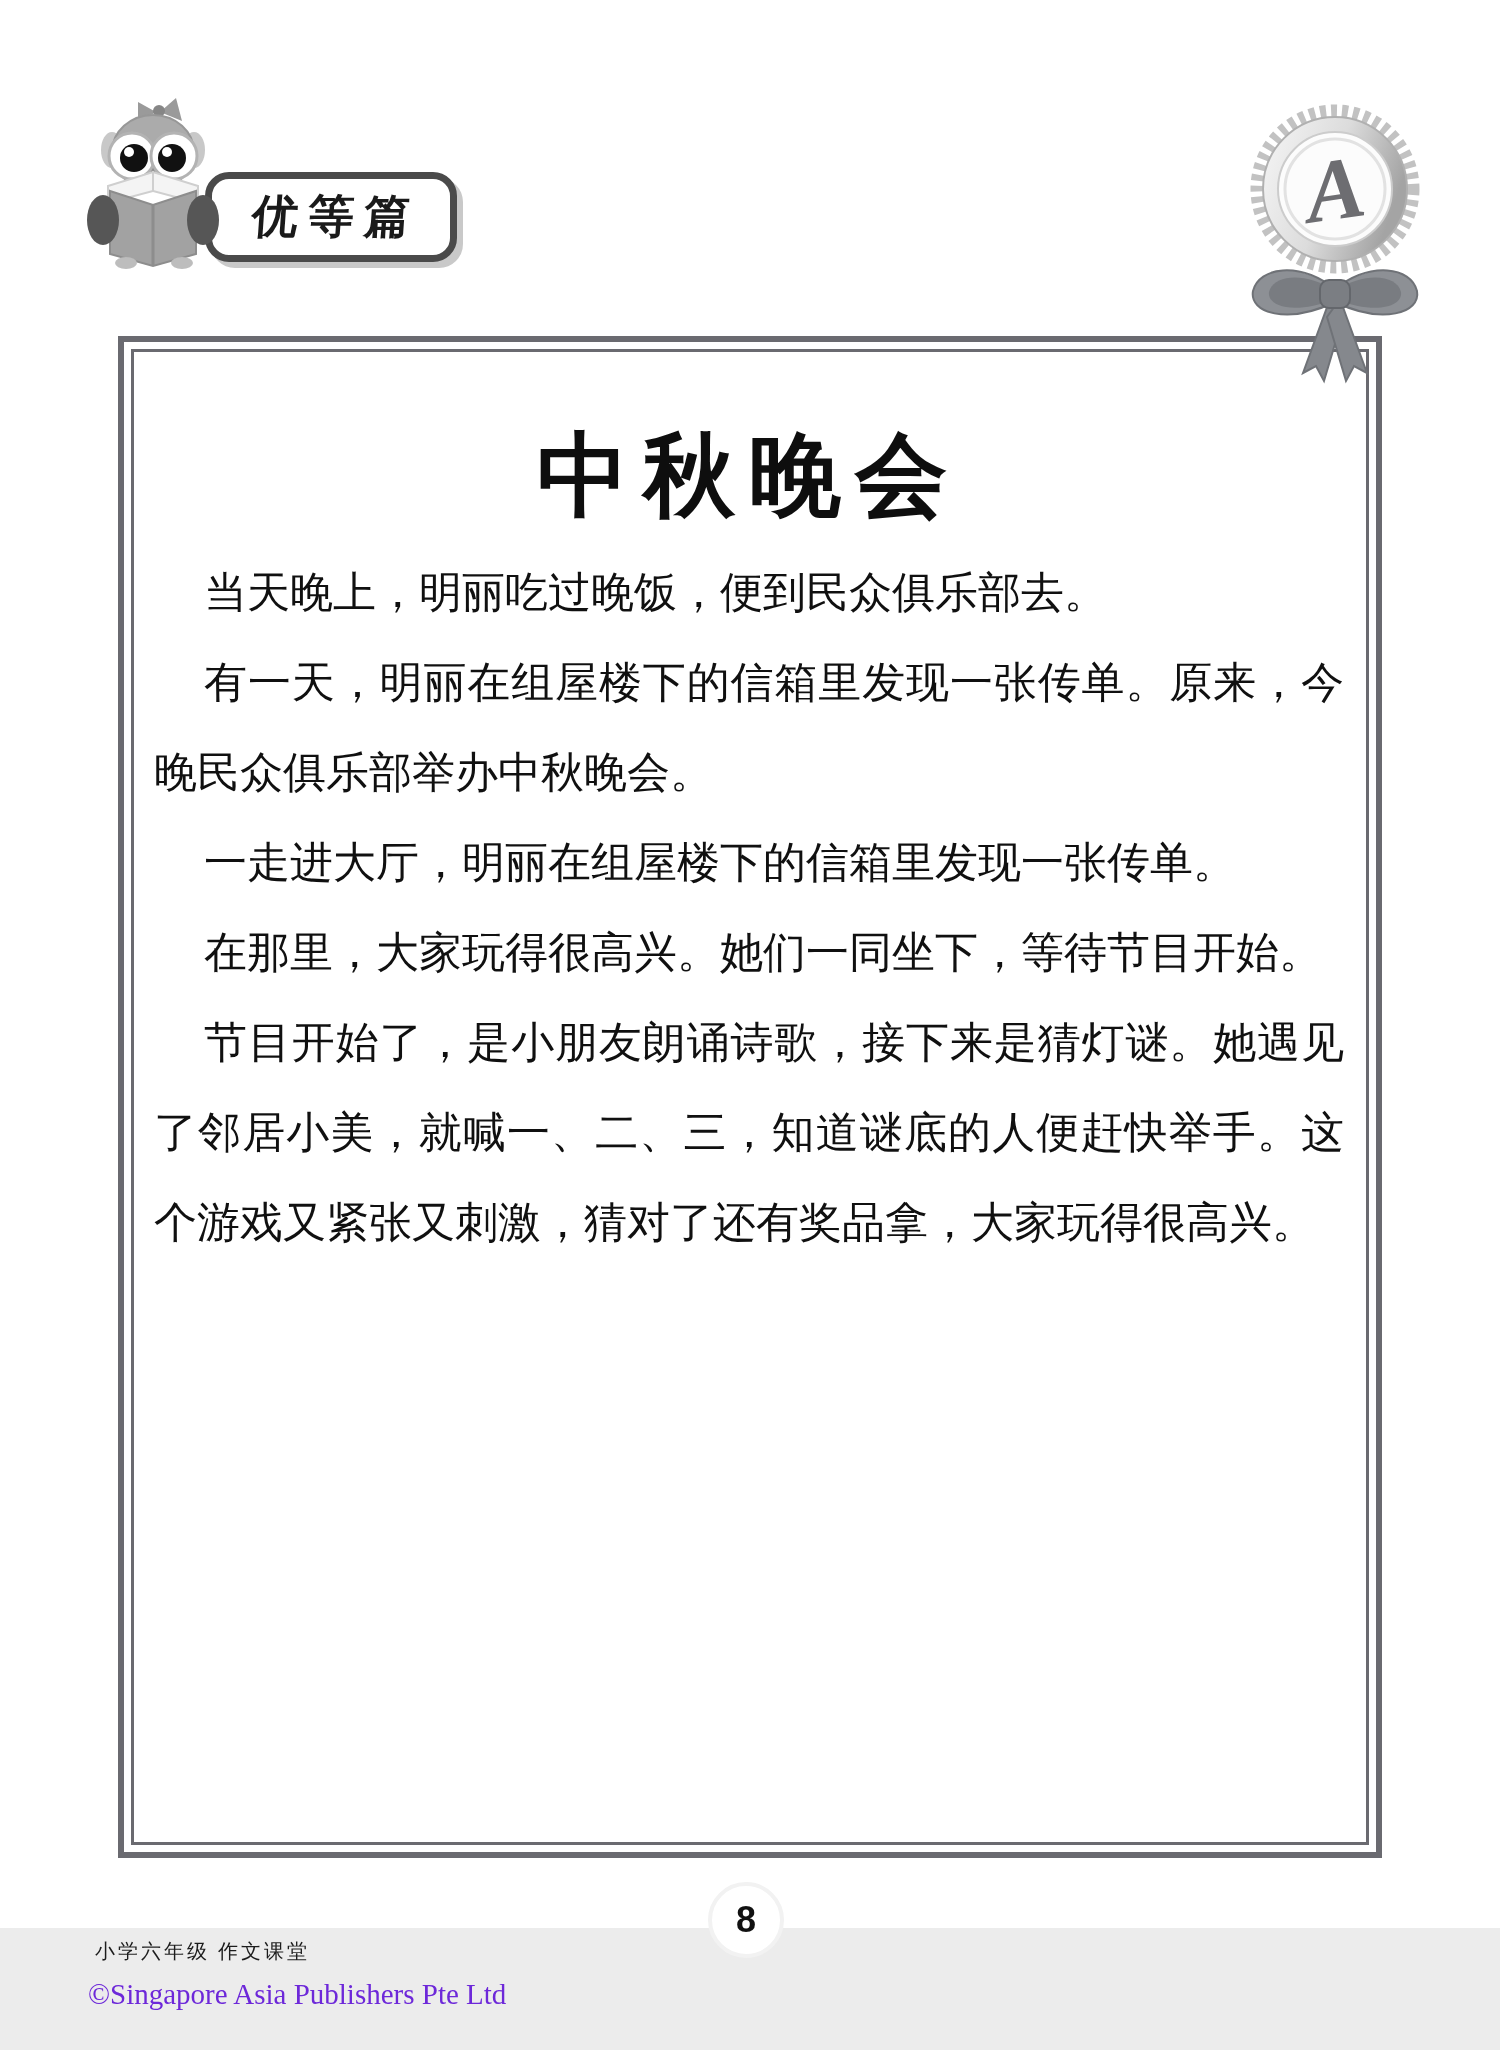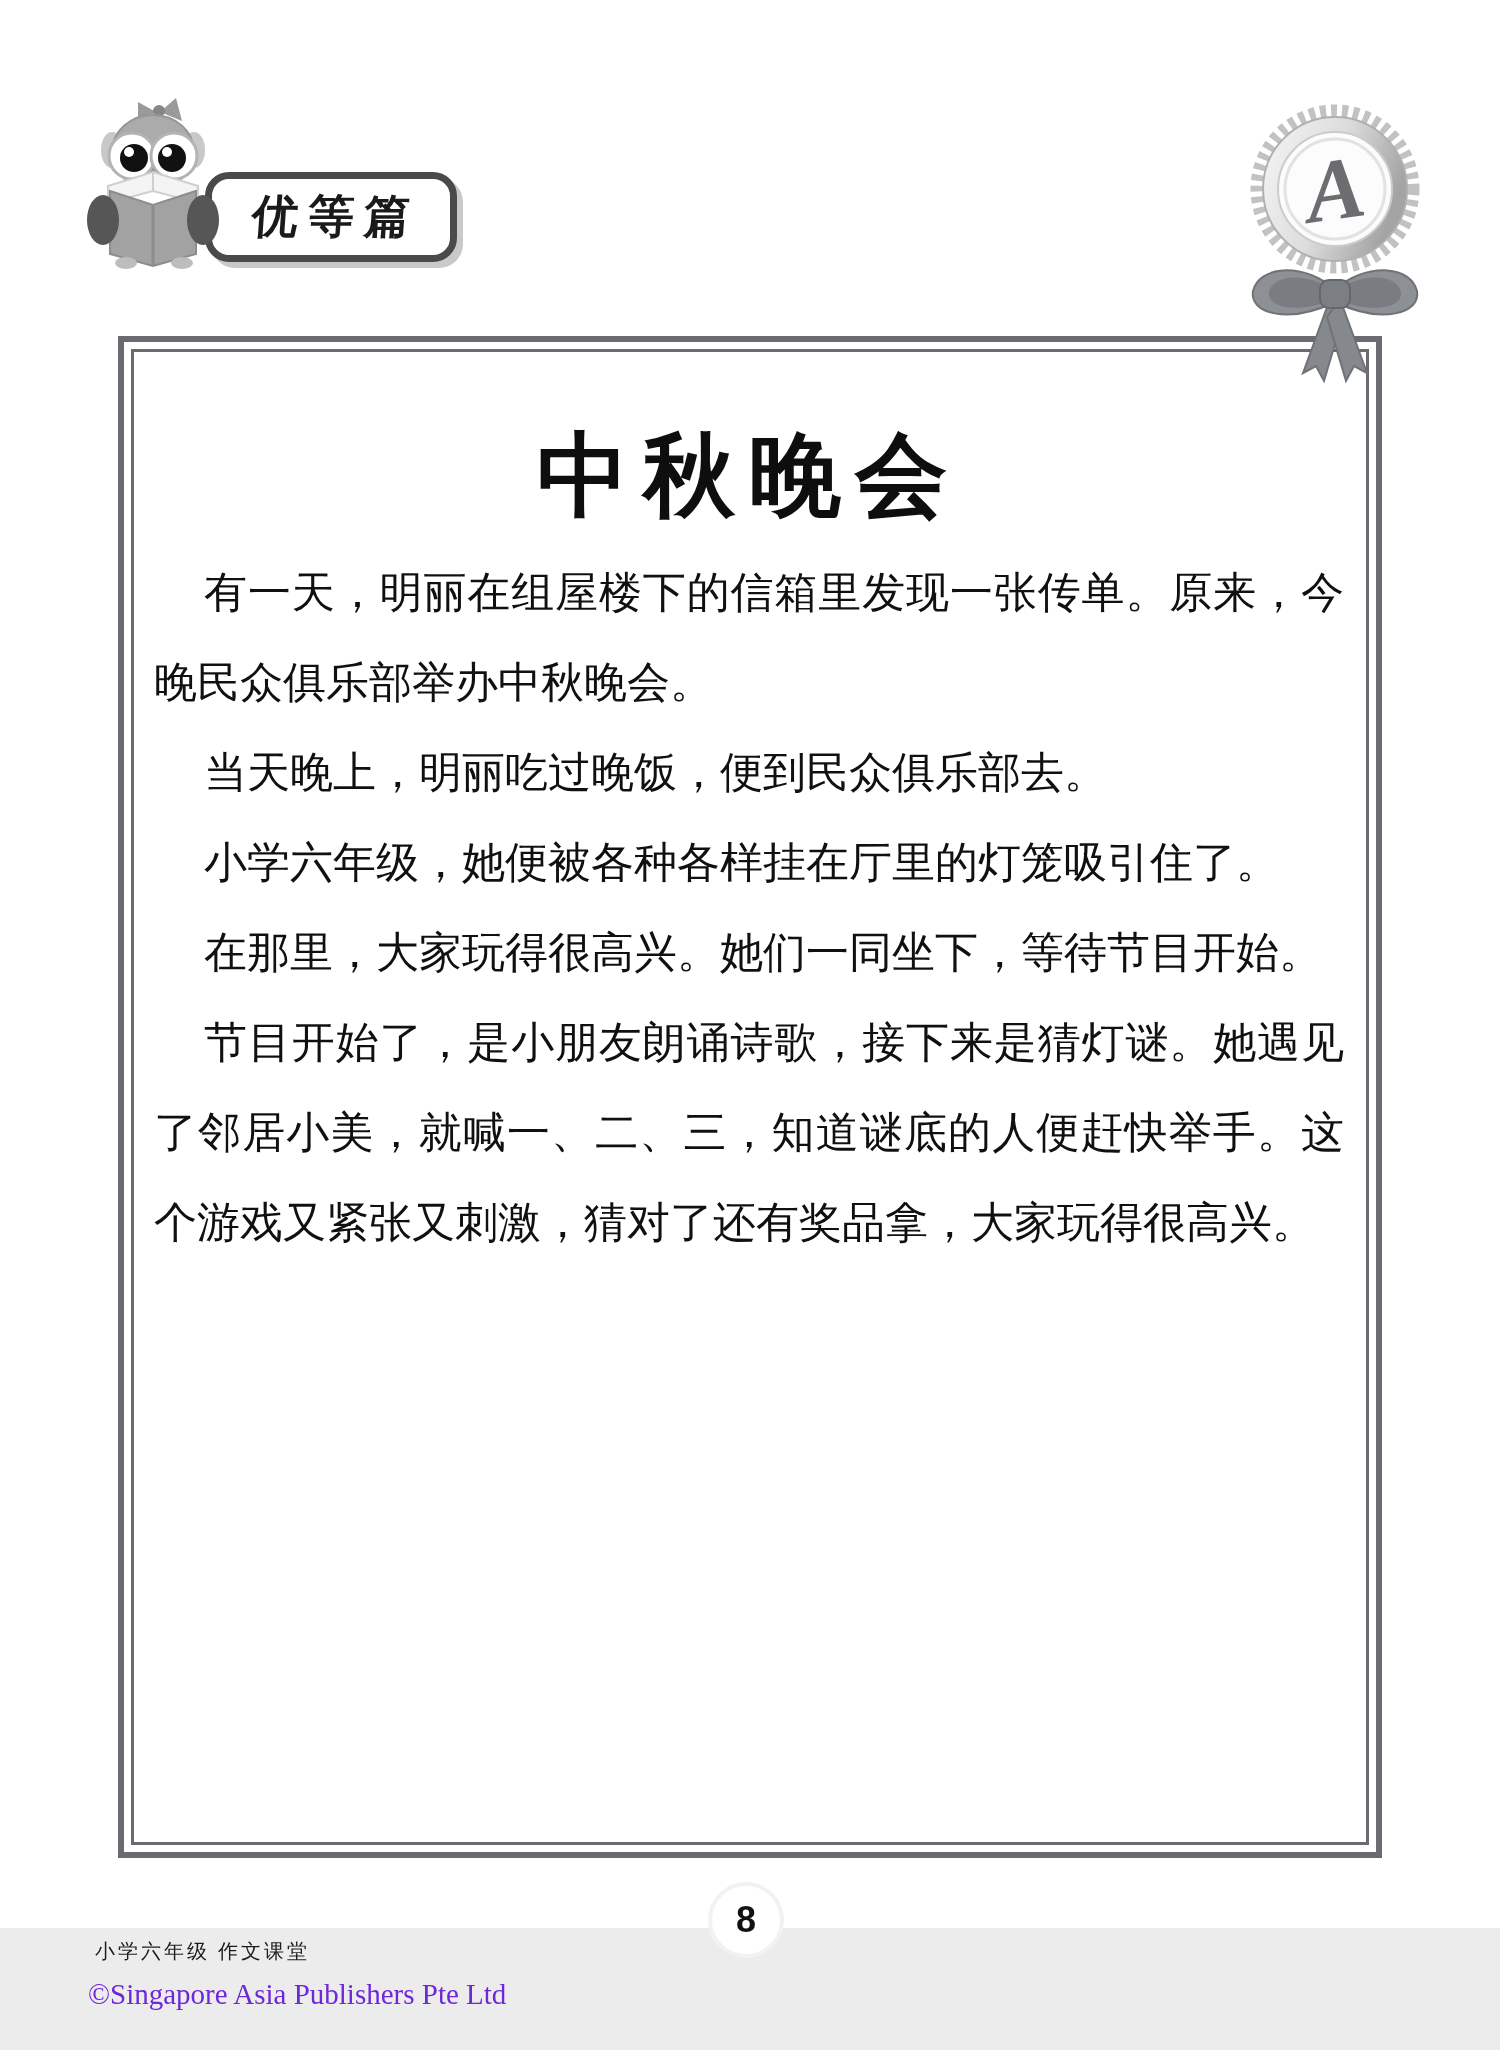--- a/index.html
+++ b/index.html
@@ -128,23 +128,23 @@
       <circle r="50" fill="none" stroke="#e2e2e2" stroke-width="3"></circle>
       <text x="0" y="30" text-anchor="middle" transform="rotate(-8)" font-family="Liberation Serif, serif" font-size="88" font-weight="bold" font-style="italic" fill="#6d6d71">A</text>
     </g>
   </svg>
 </div>
 
 <div class="essay-box">
   <div class="essay-box-inner">
     <div class="essay-title">中秋晚会</div>
     <div class="essay-body">
+      <p>当天晚上，明丽吃过晚饭，便到民众俱乐部去。</p>
       <p>有一天，明丽在组屋楼下的信箱里发现一张传单。原来，今晚民众俱乐部举办中秋晚会。</p>
-      <p>当天晚上，明丽吃过晚饭，便到民众俱乐部去。</p>
-      <p>小学六年级，她便被各种各样挂在厅里的灯笼吸引住了。</p>
+      <p>一走进大厅，明丽在组屋楼下的信箱里发现一张传单。</p>
       <p>在那里，大家玩得很高兴。她们一同坐下，等待节目开始。</p>
       <p>节目开始了，是小朋友朗诵诗歌，接下来是猜灯谜。她遇见了邻居小美，就喊一、二、三，知道谜底的人便赶快举手。这个游戏又紧张又刺激，猜对了还有奖品拿，大家玩得很高兴。</p>
     </div>
   </div>
 </div>
 
 <div class="footer-strip"></div>
 <div class="page-circle">
   <span>8</span>
 </div>

